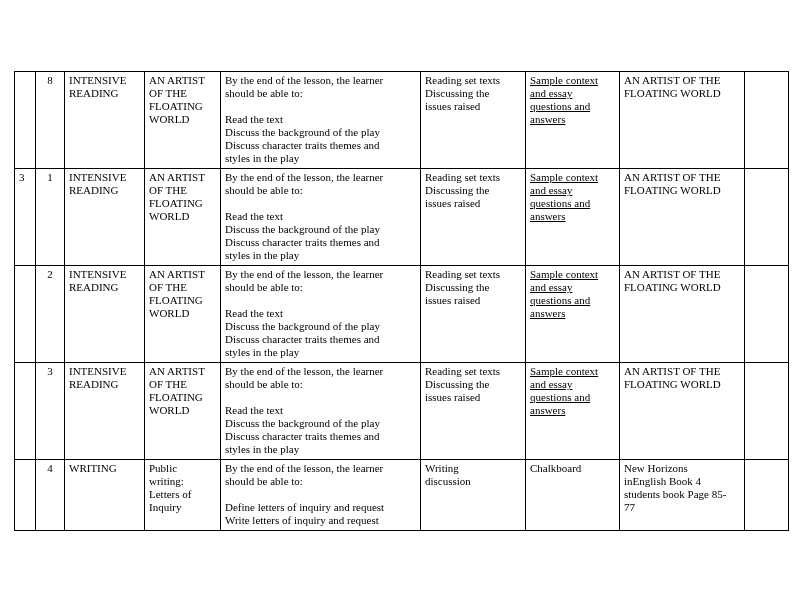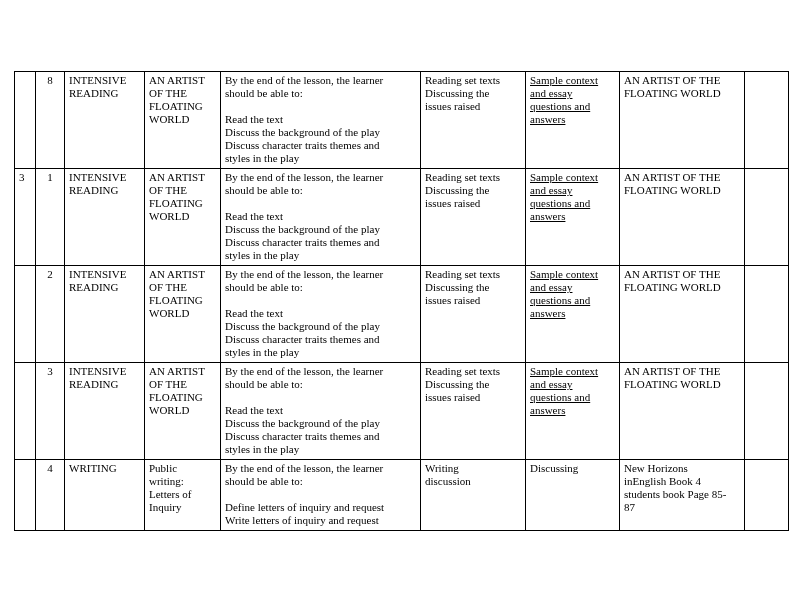--- a/index.html
+++ b/index.html
@@ -180,22 +180,22 @@
 writing:
 Letters of
 Inquiry</td>
           <td class="col-objectives">By the end of the lesson, the learner
 should be able to:
 
 Define letters of inquiry and request
 Write letters of inquiry and request</td>
           <td class="col-activities">Writing
 discussion</td>
-          <td class="col-materials">Discussing</td>
+          <td class="col-materials">Chalkboard</td>
           <td class="col-references">New Horizons
 inEnglish Book 4
 students book Page 85-
-87</td>
+77</td>
           <td class="col-remarks"></td>
         </tr>
       </tbody>
   </table>
 </div>
 
 </body></html>

